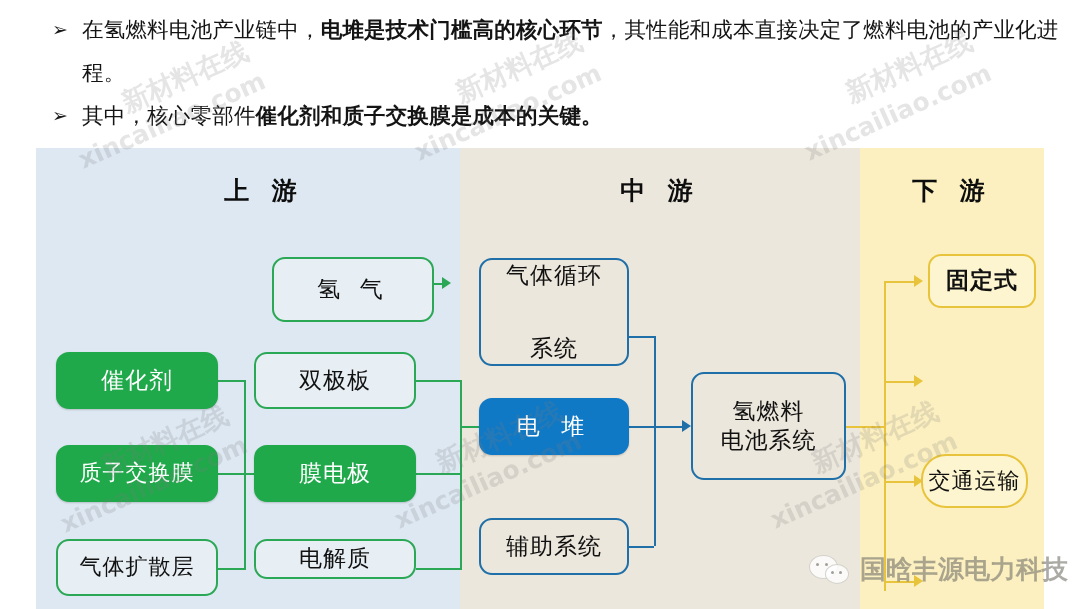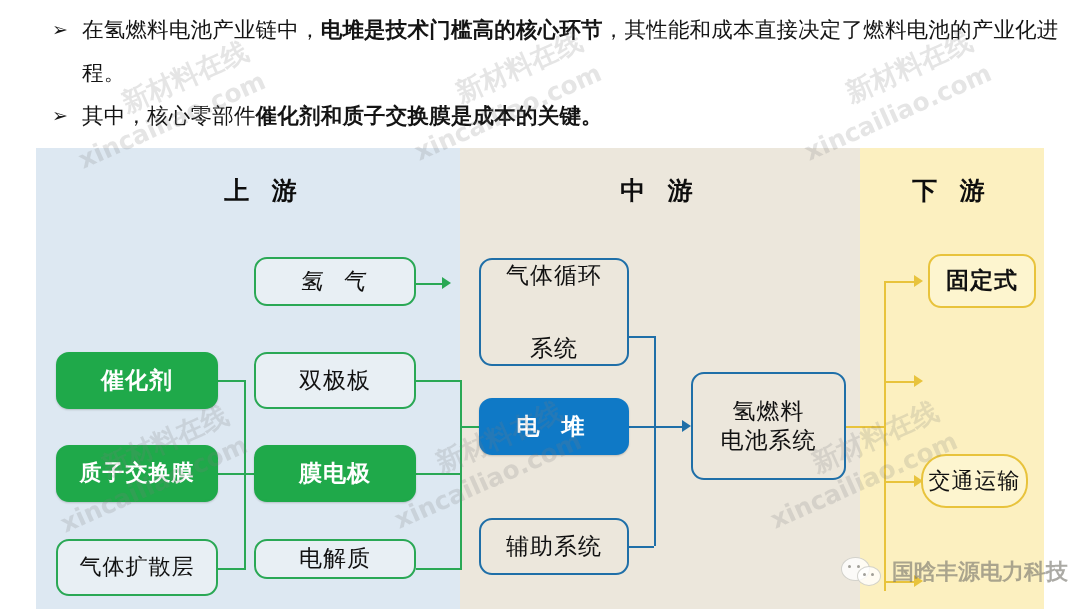--- a/index.html
+++ b/index.html
@@ -48,21 +48,21 @@
   .t-up{left:0;width:424px;padding-left:16px;}
   .t-mid{left:424px;width:400px;}
   .t-down{left:824px;width:184px;}
 
   
   .node{
     position:absolute;box-sizing:border-box;
     display:flex;flex-direction:column;
     align-items:center;justify-content:center;
     border-radius:13px;
-    font-size:23px;font-weight:bold;color:#111;
+    font-size:23px;font-weight:normal;color:#111;
     text-align:center;line-height:1.28;
     letter-spacing:1px;
   }
   .node .ln{display:block;}
 
   
   .g-out{background:#e8eff4;border:2.6px solid #2aa855;}
   .g-fill{background:#1fa94a;border:2.6px solid #1fa94a;color:#ffffff;
           box-shadow:0 1px 2px rgba(0,0,0,.18);}
   
@@ -96,21 +96,21 @@
   .wm-cn{font-size:27px;}
   .wm-en{font-size:25px;}
 
   
   .wechat{
     position:absolute;right:12px;bottom:22px;
     display:flex;align-items:center;gap:9px;
     pointer-events:none;
   }
   .wechat-name{
-    font-size:22px;font-weight:bold;
+    font-size:26px;font-weight:bold;
     color:rgba(120,118,110,.62);white-space:nowrap;
   }
   .wechat-icon{position:relative;width:42px;height:30px;}
   .bub{position:absolute;border-radius:50%;background:rgba(255,255,255,.80);
        border:1px solid rgba(170,170,160,.5);}
   .bub1{width:27px;height:22px;left:0;top:0;}
   .bub2{width:22px;height:18px;left:16px;top:9px;}
   .dot{position:absolute;width:3px;height:3px;border-radius:50%;
        background:rgba(130,128,120,.75);}
 </style>
@@ -157,21 +157,21 @@
 
   <div class="ln-h c-green" style="left:380px;top:135px;width:28px;"></div>
   <div class="arrow a-green" style="left:406px;top:129px;"></div>
   <div class="ln-h c-green" style="left:380px;top:232px;width:44px;"></div>
   <div class="ln-h c-green" style="left:380px;top:325px;width:44px;"></div>
   <div class="ln-h c-green" style="left:380px;top:420px;width:44px;"></div>
   <div class="ln-v c-green" style="left:424px;top:232px;height:190px;"></div>
   <div class="ln-h c-green" style="left:424px;top:278px;width:32px;"></div>
   <div class="arrow a-green" style="left:454px;top:272px;"></div>
 
-  <div class="node g-out" style="left:218px;top:109px;width:162px;height:49px;font-weight:normal;letter-spacing:6px;font-style:italic;">
+  <div class="node g-out" style="left:236px;top:109px;width:162px;height:65px;font-weight:normal;letter-spacing:6px;">
     <span class="ln">氢 气</span>
   </div>
   <div class="node g-out" style="left:218px;top:204px;width:162px;height:57px;font-weight:normal;">
     <span class="ln">双极板</span>
   </div>
   <div class="node g-fill" style="left:218px;top:297px;width:162px;height:57px;">
     <span class="ln">膜电极</span>
   </div>
   <div class="node g-out" style="left:218px;top:391px;width:162px;height:40px;font-weight:normal;">
     <span class="ln">电解质</span>

